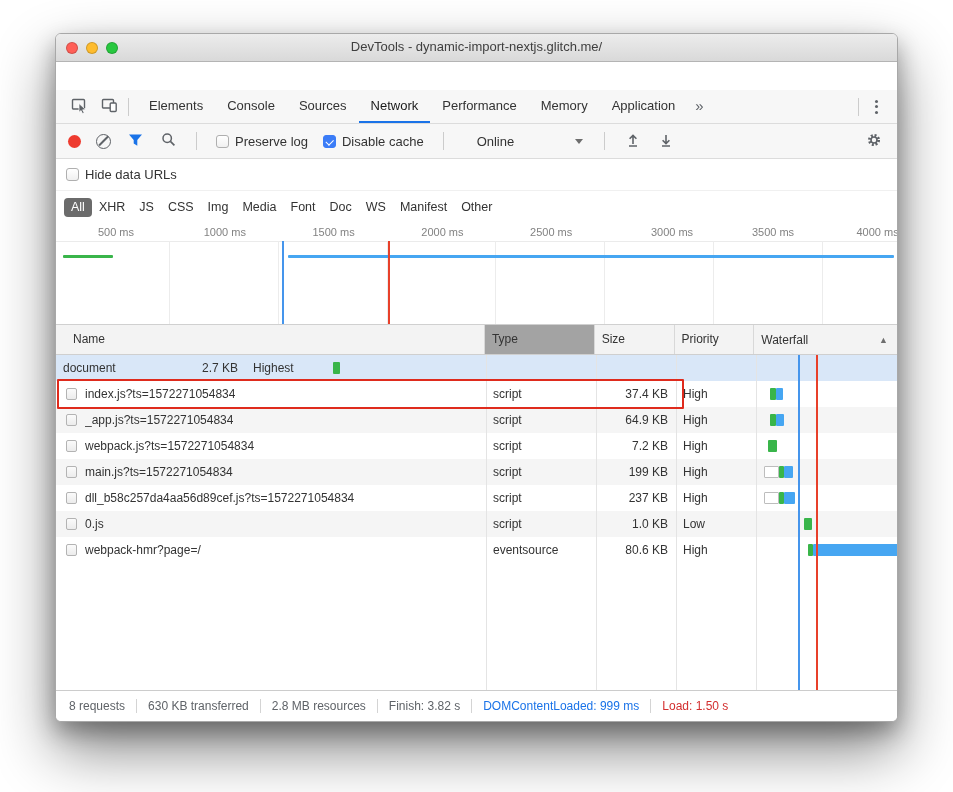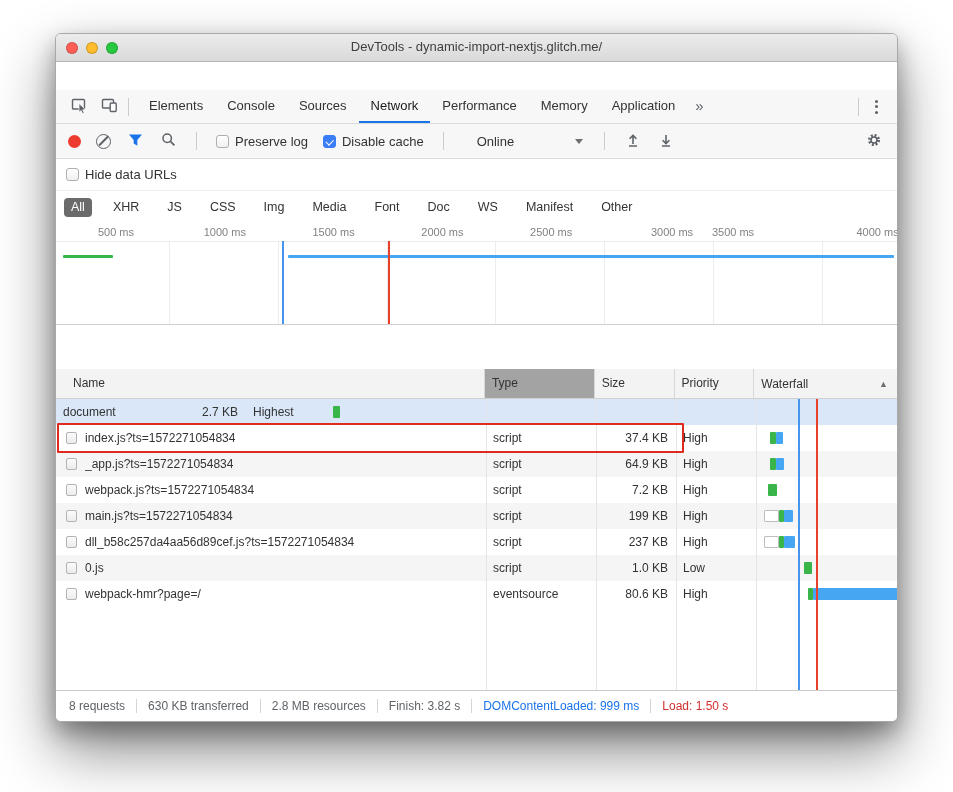--- a/index.html
+++ b/index.html
@@ -61,37 +61,37 @@
   }
   .cb-label{font-size:13px;color:#333;}
   .dropdown{display:flex;align-items:center;justify-content:space-between;min-width:106px;cursor:pointer;padding:0 2px;margin-left:12px;}
   .dropdown .dd-text{font-size:13px;color:#333;}
   .dd-arrow{width:0;height:0;border-left:4px solid transparent;border-right:4px solid transparent;border-top:5px solid #6e6e6e;}
   
   .filterrow{height:31px;flex:0 0 31px;display:flex;align-items:center;padding:0 10px;background:#fff;border-bottom:1px solid #f0f0f0;}
   .filter-input{width:205px;border:none;outline:none;font-size:13px;font-family:inherit;color:#333;background:transparent;}
   .filter-input::placeholder{color:#9a9a9a;}
   
-  .chipsrow{height:32px;flex:0 0 32px;display:flex;align-items:center;padding:0 8px;gap:14px;background:#fff;}
+  .chipsrow{height:32px;flex:0 0 32px;display:flex;align-items:center;padding:0 8px;gap:0;background:#fff;}
   .chip{font-size:12.5px;color:#333;padding:2.5px 7px;border-radius:4px;cursor:pointer;white-space:nowrap;}
   .chip.selected{background:#6b6b6b;color:#fff;}
   
   .overview{height:101px;flex:0 0 101px;position:relative;background:#fff;border-bottom:1px solid #d0d0d0;overflow:hidden;}
   .ov-labels{position:absolute;left:0;right:0;top:0;height:18px;border-bottom:1px solid #ebebeb;}
   .ov-label{position:absolute;top:3px;transform:translateX(-50%);font-size:11px;color:#828282;white-space:nowrap;}
   .ov-graph{position:absolute;left:0;right:0;top:18px;bottom:0;}
   .ov-grid{position:absolute;top:0;bottom:0;width:1px;background:#ececec;}
   .ov-bar{position:absolute;top:14px;height:3px;border-radius:1px;}
   .ov-bar.green{background:var(--wf-green);}
   .ov-bar.blue{background:var(--wf-blue);}
   .ov-vline{position:absolute;top:0;bottom:0;width:2px;}
   .line-dcl{background:var(--dcl-line);}
   .line-load{background:var(--load-line);}
   
-  .table{flex:1;display:flex;flex-direction:column;min-height:0;margin-top:44px;}
+  .table{flex:1;display:flex;flex-direction:column;min-height:0;}
   .w-name{width:430px;}.w-type{width:110px;}.w-size{width:80px;}.w-priority{width:80px;}.w-wf{width:143px;}
   .thead{height:29px;flex:0 0 29px;display:flex;background:#f3f3f3;border-bottom:1px solid #cfcfcf;}
   .hcell{box-sizing:border-box;font-size:12px;color:#333;line-height:28px;padding-left:7px;border-right:1px solid #d8d8d8;white-space:nowrap;overflow:hidden;cursor:pointer;}
   .hcell.hname{padding-left:17px;}
   .hcell.htype{background:#a3a3a3;}
   .hcell.hwf{border-right:none;display:flex;justify-content:space-between;align-items:center;padding-right:9px;}
   .sort{font-size:9px;color:#6e6e6e;}
   .tbody{position:relative;flex:1;background:#fff;overflow:hidden;}
   .trow{display:flex;height:26px;cursor:pointer;}
   .trow.alt{background:#f5f5f5;}
@@ -249,21 +249,21 @@
   </div>
 
   <div class="overview">
     <div class="ov-labels" id="ovLabels">
         <span class="ov-label" style="left: 60px;">500 ms</span>
         <span class="ov-label" style="left: 168.8px;">1000 ms</span>
         <span class="ov-label" style="left: 277.6px;">1500 ms</span>
         <span class="ov-label" style="left: 386.4px;">2000 ms</span>
         <span class="ov-label" style="left: 495.2px;">2500 ms</span>
         <span class="ov-label" style="left: 604px; margin-left: 12px;">3000 ms</span>
-        <span class="ov-label" style="left: 677px;">3500 ms</span>
+        <span class="ov-label" style="left: 717px;">3500 ms</span>
         <span class="ov-label" style="left: 821.6px;">4000 ms</span>
       </div>
     <div class="ov-graph" id="ovGraph">
         <div class="ov-grid" style="left: 113px;"></div>
         <div class="ov-grid" style="left: 221.8px;"></div>
         <div class="ov-grid" style="left: 330.6px;"></div>
         <div class="ov-grid" style="left: 439.4px;"></div>
         <div class="ov-grid" style="left: 548.2px;"></div>
         <div class="ov-grid" style="left: 657px;"></div>
         <div class="ov-grid" style="left: 765.8px;"></div>

